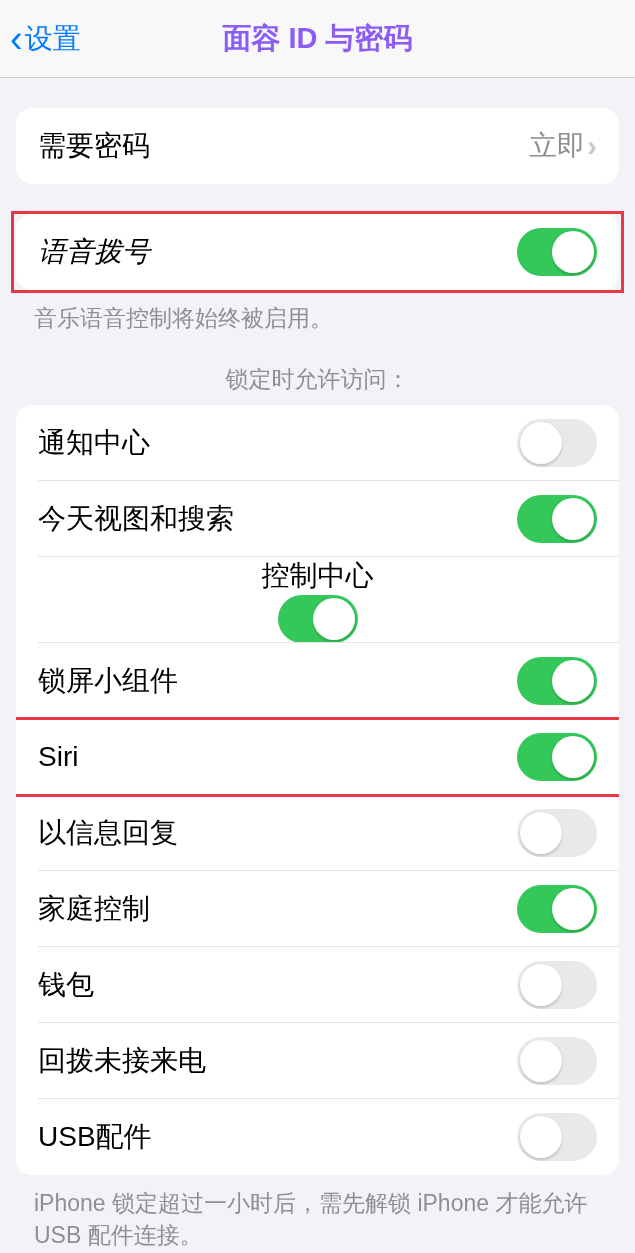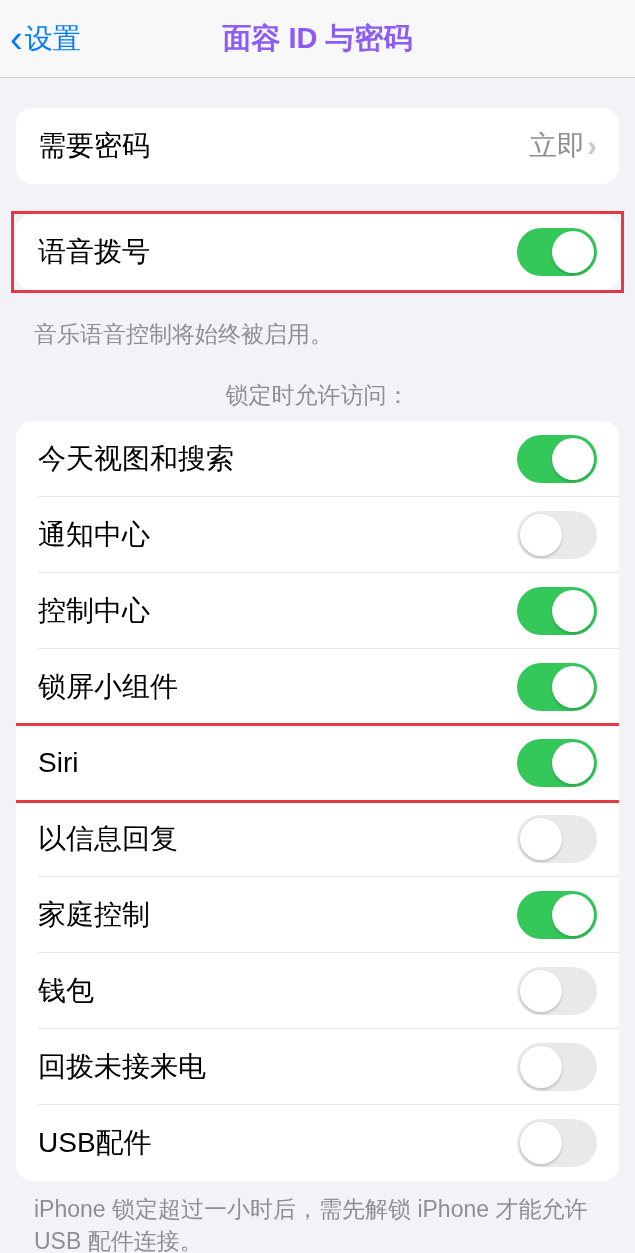--- a/index.html
+++ b/index.html
@@ -148,21 +148,22 @@
       top: -2px;
       bottom: -2px;
       pointer-events: none;
       z-index: 10;
     }
     .highlight-outer {
       position: relative;
       margin: 30px 14px 0 14px;
     }
     .highlight-outer .section {
-      margin: 16px 2px;
+      margin: 0 2px;
+      font-style: italic;
     }
     .highlight-box {
       position: absolute;
       inset: -3px -3px -3px -3px;
       border: 3px solid #e63946;
       pointer-events: none;
     }
   </style>
 </head>
 <body>
@@ -195,28 +196,28 @@
       </div>
     </div>
     <div class="highlight-box"></div>
   </div>
   <div class="footer-text">音乐语音控制将始终被启用。</div>
 
   <div class="section-header">锁定时允许访问：</div>
 
   <div class="list-section" id="lock-access-list">
   <div class="row" style="position: relative;">
+        <span class="row-label">通知中心</span>
+        <div class="toggle off"></div>
+      </div>
+      <div class="row" style="position: relative;">
         <span class="row-label">今天视图和搜索</span>
         <div class="toggle on"></div>
       </div>
-      <div class="row" style="position: relative;">
-        <span class="row-label">通知中心</span>
-        <div class="toggle off"></div>
-      </div>
-      <div class="row" style="position: relative;">
+      <div class="row" style="position: relative; flex-direction: column;">
         <span class="row-label">控制中心</span>
         <div class="toggle on"></div>
       </div>
       <div class="row" style="position: relative;">
         <span class="row-label">锁屏小组件</span>
         <div class="toggle on"></div>
       </div>
       <div class="row" style="position: relative;">
         <span class="row-label">Siri</span>
         <div class="toggle on"></div>

